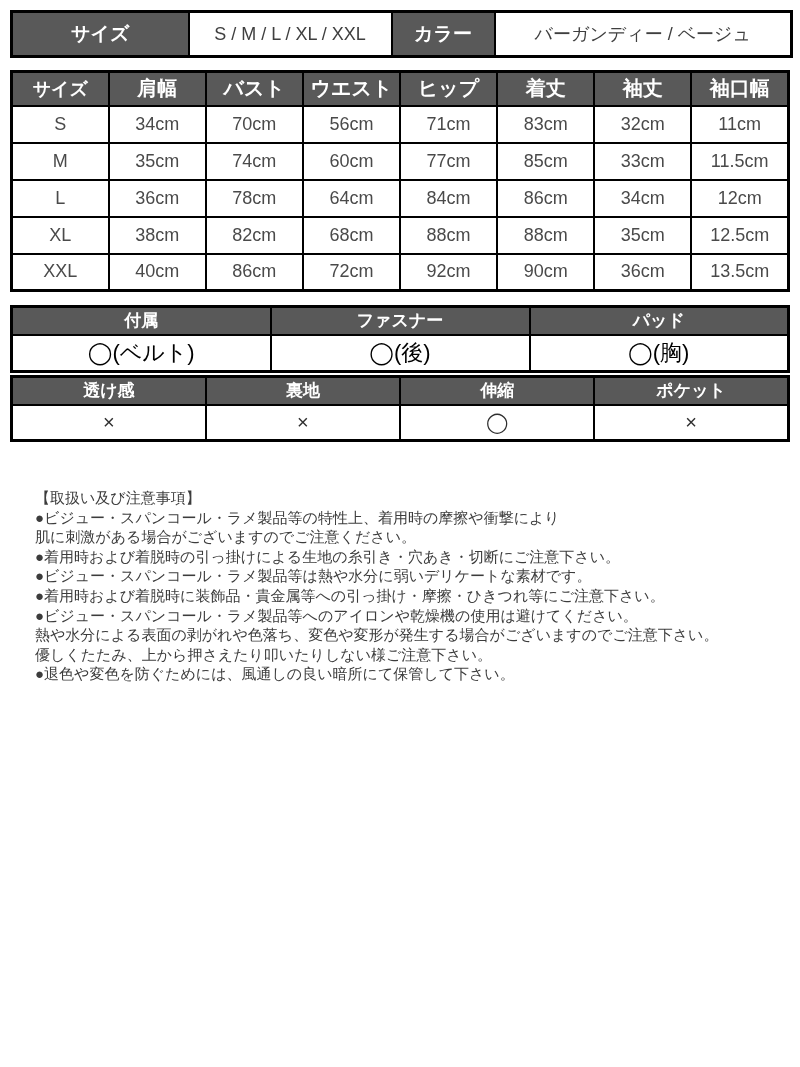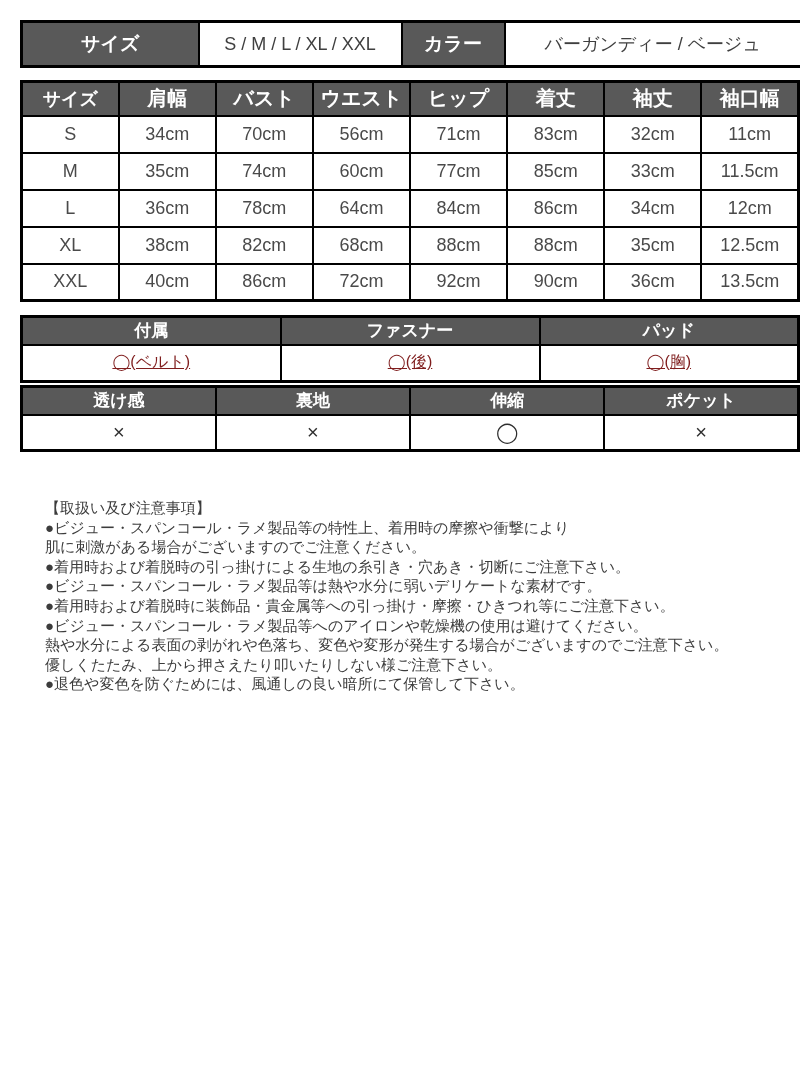--- a/index.html
+++ b/index.html
@@ -2,21 +2,21 @@
 <html><head>
 <meta charset="utf-8">
 <style>
   * { box-sizing: border-box; margin: 0; padding: 0; }
   html, body { background: #ffffff; }
   body {
     width: 800px; height: 1067px;
     font-family: "Liberation Sans", "DejaVu Sans", sans-serif;
     color: #3f3f3f;
   }
-  .page { width: 730px; height: 1067px; padding: 20px; }
+  .page { width: 730px; height: 1067px; padding: 10px; }
 
   table {
     border-collapse: collapse;
     table-layout: fixed;
     width: 780px;
     border: 3px solid #000;
   }
   td, th {
     border: 2px solid #000;
     text-align: center;
@@ -37,21 +37,21 @@
 
   
   .size-chart { margin-top: 12px; }
   .size-chart th { height: 34px; font-size: 20px; }
   .size-chart th.first { font-size: 18px; }
   .size-chart td { height: 37px; font-size: 18px; color: #4a4a4a; }
 
   
   .features-table { margin-top: 13px; border-radius: 26px; }
   .features-table th { height: 28px; font-size: 17px; }
-  .features-table td { height: 37px; font-size: 16px; color: #7f1d1d; text-decoration: underline; }
+  .features-table td { height: 37px; font-size: 22px; color: #000000; }
 
   
   .props-table { margin-top: 2px; }
   .props-table th { height: 28px; font-size: 17px; text-align: center; }
   .props-table td { height: 36px; font-size: 20px; color: #2f2f2f; }
 
   
   .notes {
     margin-top: 46px;
     margin-left: 25px;

